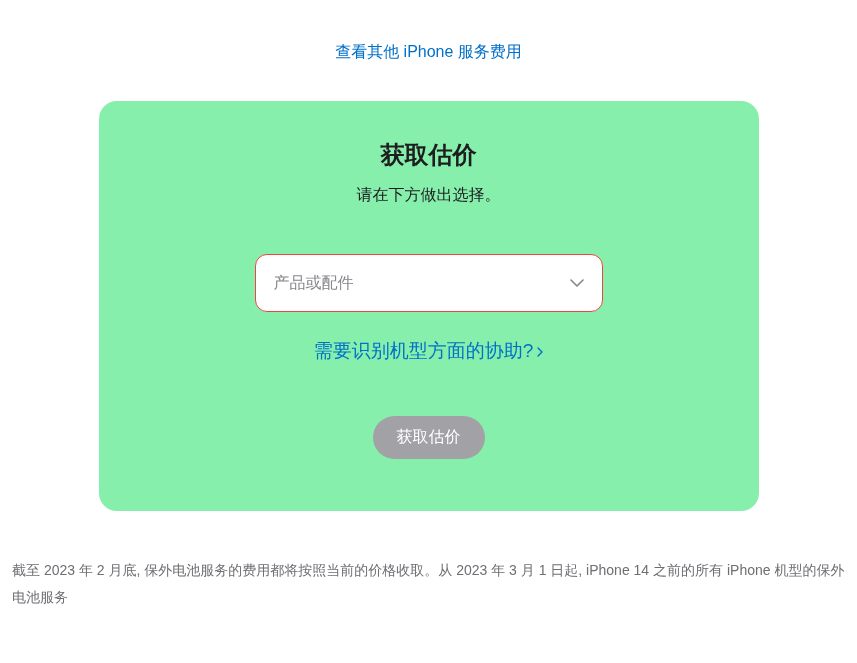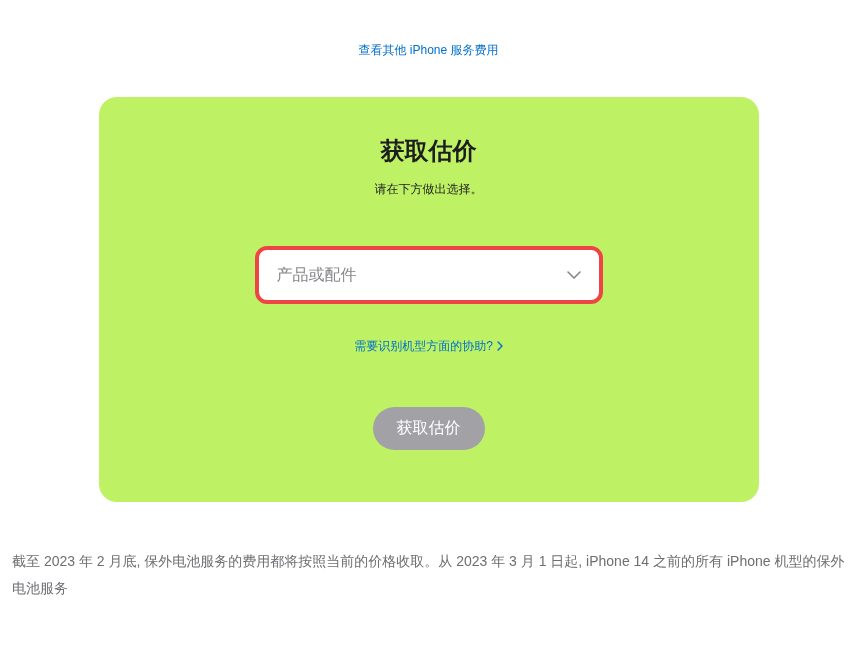--- a/index.html
+++ b/index.html
@@ -7,74 +7,74 @@
       font-family: -apple-system, BlinkMacSystemFont, "Helvetica Neue", Arial, sans-serif;
       background: #fff;
       width: 857px;
       height: 663px;
       overflow: hidden;
       color: #1d1d1f;
     }
     .top-link {
       text-align: center;
       padding: 42px 0 0 0;
-      font-size: 12px;
+      font-size: 16px;
     }
     .top-link a {
       color: #0070c9;
       text-decoration: none;
     }
     .card {
       width: 660px;
       margin: 38px auto 0 auto;
-      background: #bef264;
+      background: #86efac;
       border-radius: 18px;
       padding: 38px 48px 52px 48px;
       text-align: center;
     }
     .card-title {
       font-size: 24px;
       font-weight: 600;
       color: #1d1d1f;
       margin-bottom: 14px;
     }
     .card-subtitle {
-      font-size: 12px;
+      font-size: 16px;
       color: #1d1d1f;
       margin-bottom: 48px;
     }
     .select-box {
       width: 348px;
       height: 58px;
       margin: 0 auto 22px auto;
       background: #fff;
-      border: 4px solid #ef4444;
+      border: 1px solid #ef4444;
       border-radius: 12px;
       display: flex;
       align-items: center;
       justify-content: space-between;
       padding: 0 18px;
       cursor: pointer;
     }
     .select-box .placeholder {
       color: #86868b;
       font-size: 16px;
     }
     .chevron {
       display: inline-flex;
       align-items: center;
       color: #86868b;
     }
     .help-link {
       display: inline-flex;
       align-items: center;
       justify-content: center;
-      margin-top: 12px;
+      margin-top: 4px;
       color: #0070c9;
-      font-size: 12px;
+      font-size: 19px;
       text-decoration: none;
       gap: 4px;
     }
     .estimate-btn {
       margin-top: 52px;
       display: inline-block;
       background: #a1a1a6;
       color: #fff;
       font-size: 16px;
       padding: 11px 24px;

